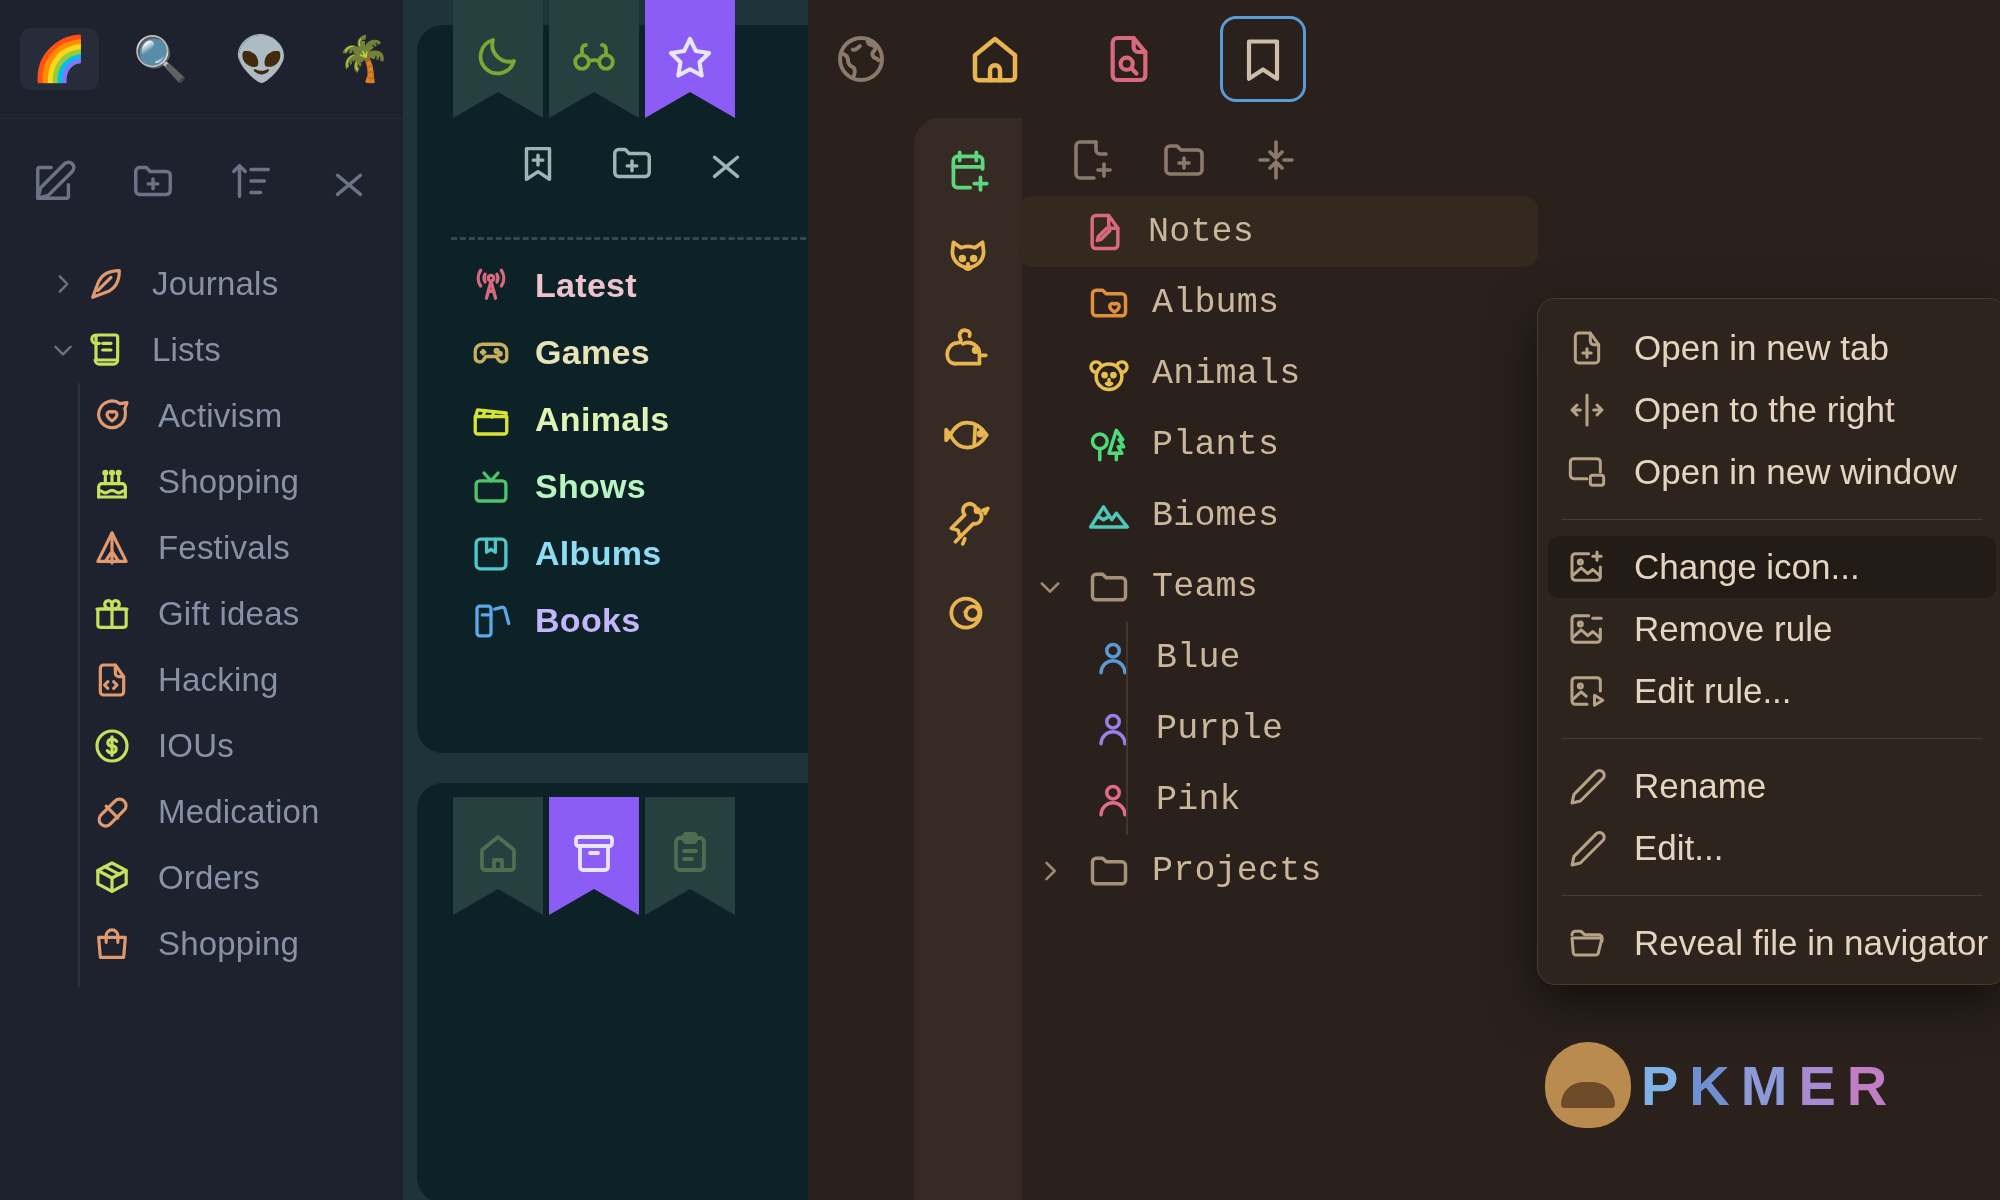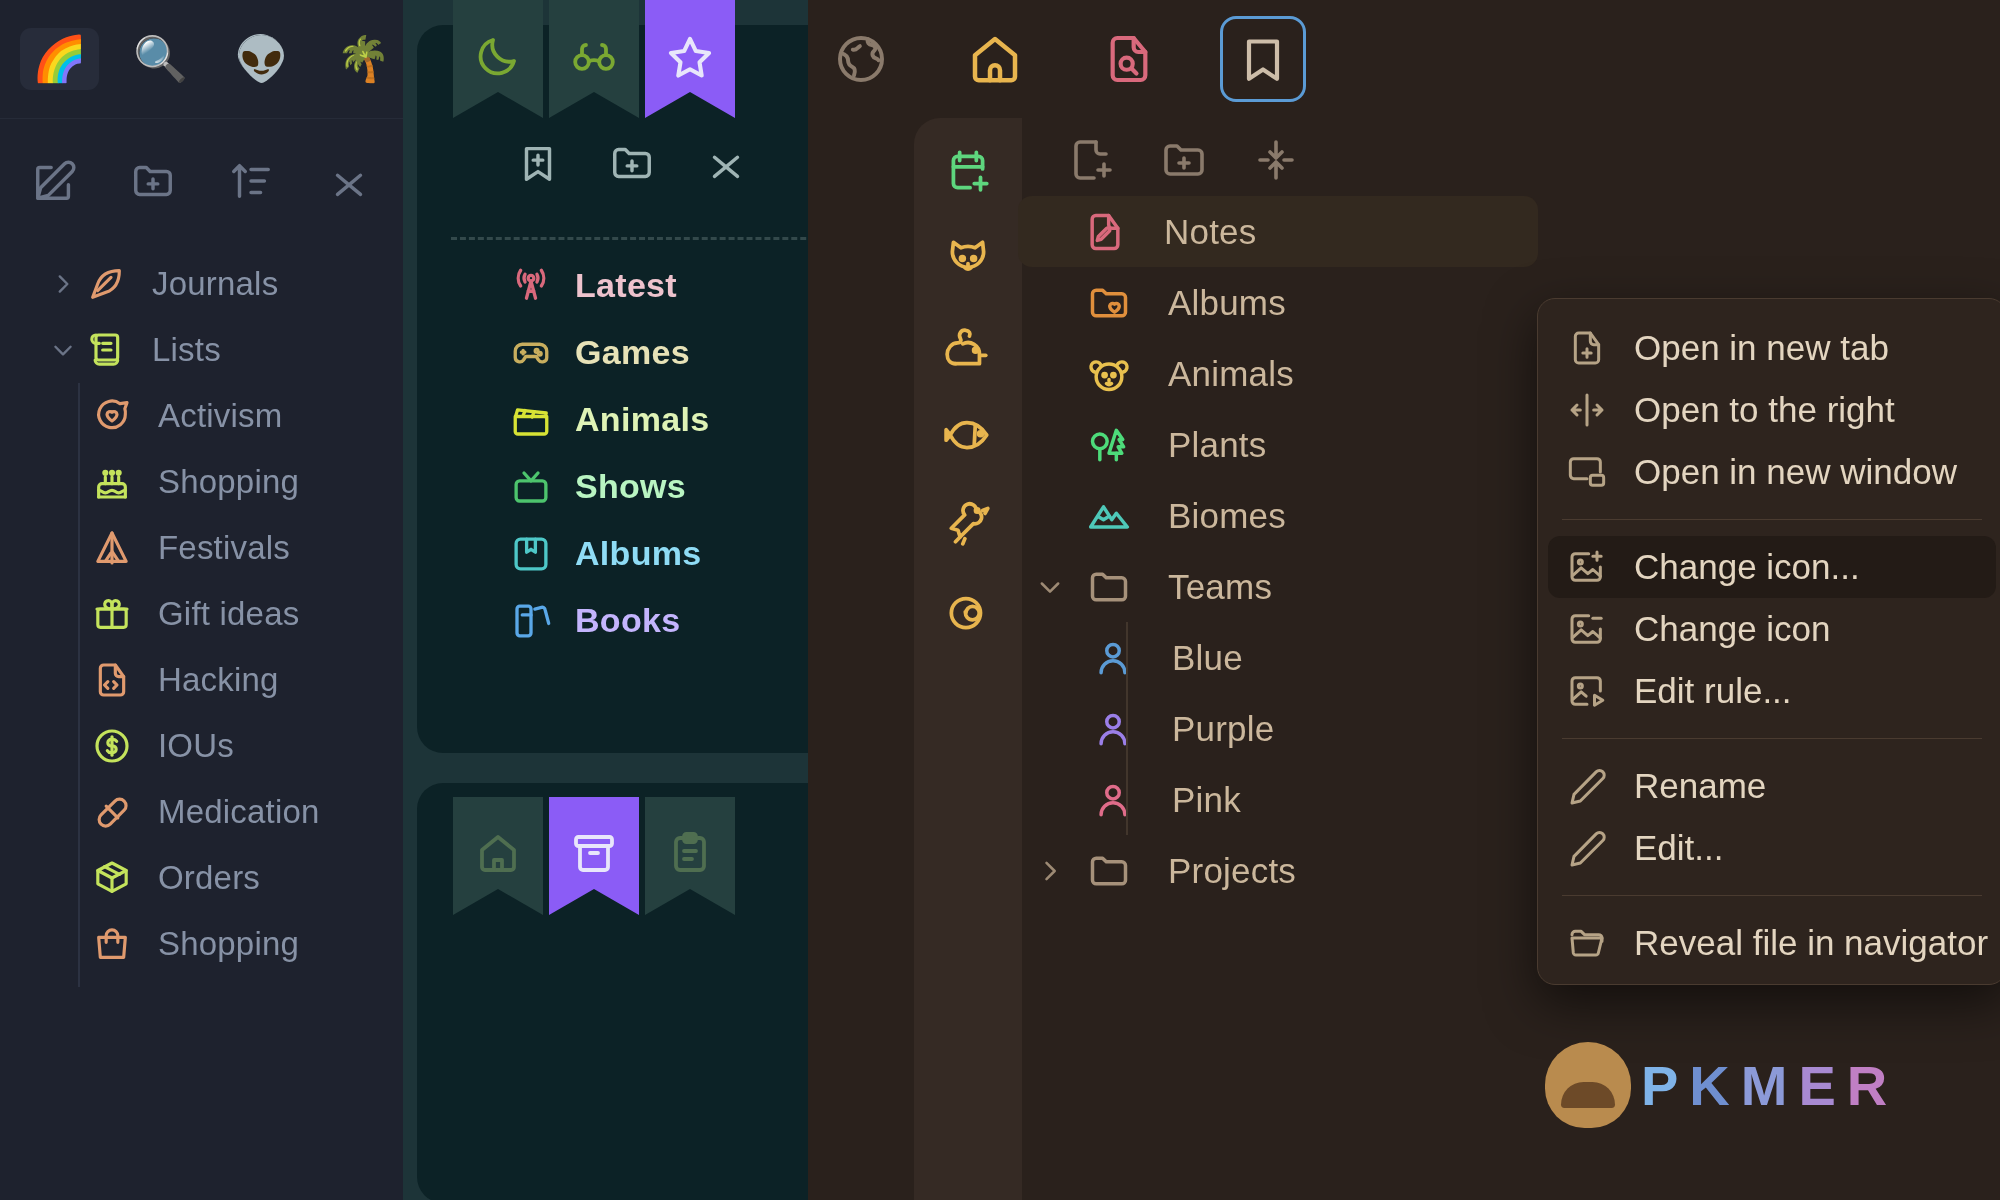--- a/index.html
+++ b/index.html
@@ -82,21 +82,21 @@
   .teal-tools svg { stroke: #9fb4b4; }
 
   .teal-divider {
     position: absolute; left: 48px; top: 237px; width: 400px; height: 0;
     border-top: 3px dashed #33494b;
   }
 
   .teal-list { position: absolute; left: 14px; top: 252px; width: 430px; }
   .teal-item {
     display: flex; align-items: center; height: 67px;
-    padding-left: 92px; gap: 22px;
+    padding-left: 52px; gap: 22px;
     font-size: 34px; font-weight: 600; letter-spacing: .3px;
   }
   .teal-item .ico { width: 44px; display:flex; align-items:center; justify-content:center; }
 
   .teal-card2 {
     position: absolute; left: 14px; top: 783px; width: 430px; height: 420px;
     background: #0c2226; border-radius: 26px 0 0 26px;
   }
   .bm-row2 {
     position: absolute; left: 14px; top: 797px; width: 430px; height: 120px;
@@ -134,21 +134,21 @@
   }
   .brown-tools svg { stroke: #8a7a6b; }
 
   .brown-tree { padding-top: 12px; }
   .b-row {
     display: flex; align-items: center; height: 71px;
     font-size: 35px; color: #cbb79c; letter-spacing: .2px;
   }
   .b-row .twisty { width: 56px; display:flex; align-items:center; justify-content:center; }
   .b-row .ico { width: 62px; display:flex; align-items:center; justify-content:center; }
-  .b-row .lbl { margin-left: 28px; }
+  .b-row .lbl { margin-left: 12px; font-family: Liberation Mono, monospace; }
   .b-row.active {
     background: #33291f; border-radius: 14px;
     width: 520px; margin-left: -4px;
   }
   .indent1 { padding-left: 60px; text-align: right; }
   .b-guide { position: relative; }
   .b-guide::before {
     content: ""; position: absolute; left: 104px; top: 0; bottom: 0;
     width: 2px; background: #42362c;
   }
@@ -742,21 +742,21 @@
     </div>
     <div class="ctx-item">
       <span class="ico">
           <svg width="40" height="40" viewBox="0 0 24 24" fill="none" stroke="#b6a386" stroke-width="1.8" stroke-linecap="round" stroke-linejoin="round">
             <path d="M20 12v6a2 2 0 0 1-2 2H5a2 2 0 0 1-2-2V6a2 2 0 0 1 2-2h8"></path>
             <circle cx="8" cy="9" r="1.2"></circle>
             <path d="m3.5 17 5-4.5 4 3.5 3-2.5 4.5 4"></path>
             <path d="M15.5 5.5h5"></path>
           </svg>
         </span>
-      <span>Change icon</span>
+      <span>Remove rule</span>
     </div>
     <div class="ctx-item">
       <span class="ico">
           <svg width="40" height="40" viewBox="0 0 24 24" fill="none" stroke="#b6a386" stroke-width="1.8" stroke-linecap="round" stroke-linejoin="round">
             <path d="M20 12V6a2 2 0 0 0-2-2H5a2 2 0 0 0-2 2v12a2 2 0 0 0 2 2h7"></path>
             <circle cx="8" cy="9" r="1.2"></circle>
             <path d="m3.5 17 5-4.5 3 2.6"></path>
             <path d="m16.5 14.5 5 3-5 3Z"></path>
           </svg>
         </span>

